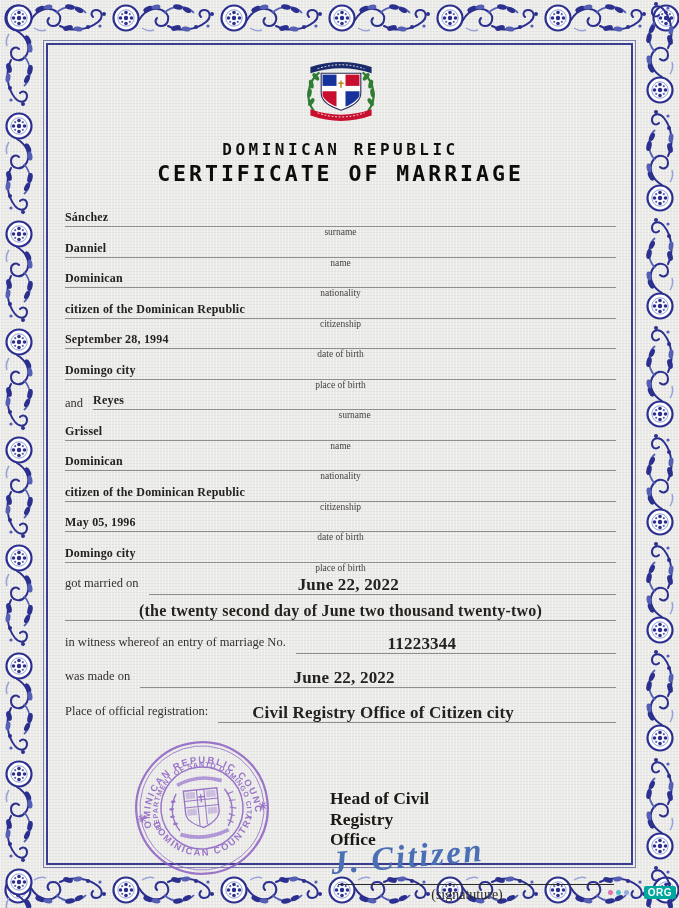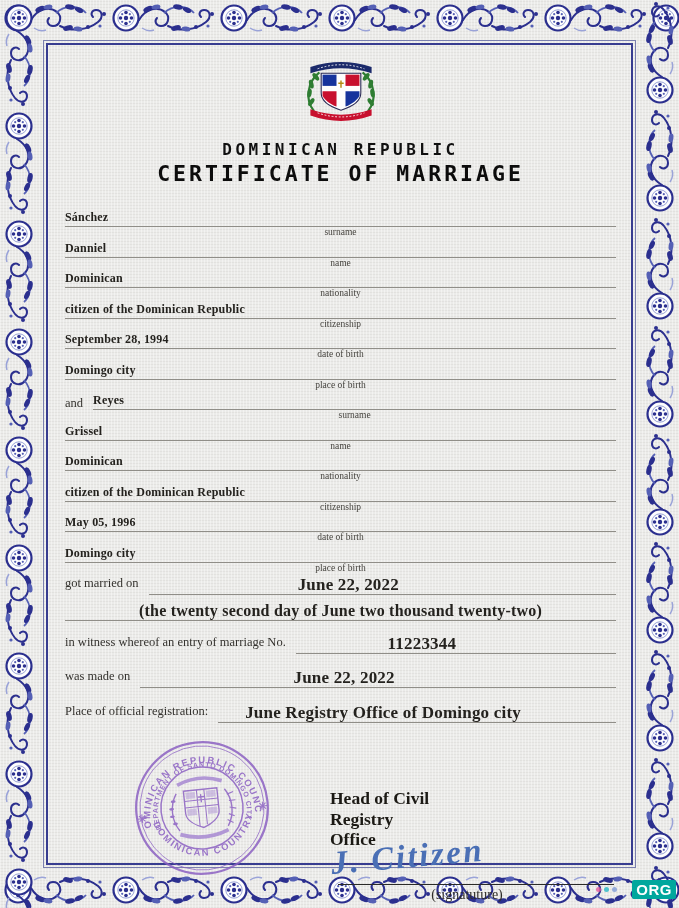--- a/index.html
+++ b/index.html
@@ -45,21 +45,21 @@
   .signoff{position:absolute;left:330px;top:788px;width:286px;z-index:4;display:flex;flex-direction:column;}
   .sig-title{font-size:17.5px;font-weight:700;line-height:1.18;color:#1b1914;width:112px;}
   .sig-area{flex:1;position:relative;height:64px;}
   .sig-script{position:absolute;left:-4px;top:-18px;}
   .sig-line{position:absolute;left:8px;top:34px;right:2px;border-top:1.6px solid #2a2a28;}
   .sig-caption{position:absolute;left:8px;right:20px;top:37px;text-align:center;
     font-size:14px;color:#2e2c28;}
   .watermark{position:absolute;right:3px;bottom:9px;z-index:6;display:flex;align-items:center;gap:3px;}
   .wm-dot{width:5px;height:5px;border-radius:50%;opacity:.8;}
   .wm-chip{background:var(--watermark-teal,#00a79d);color:#fff;
-    font-family:"Liberation Sans",sans-serif;font-size:15px;font-weight:700;
+    font-family:"Liberation Sans",sans-serif;font-size:10px;font-weight:700;
     padding:1px 4px;border-radius:2px;letter-spacing:.5px;margin-left:12px;}
 </style>
 </head>
 <body>
 
 <div class="page">
 
   <div class="bstrip b-top"><svg width="679" height="36">
         <g transform="translate(0,0)">
           <circle cx="18" cy="18" r="12.5" fill="#fdfdfd" stroke="#2b2f8e" stroke-width="2.2"></circle>
@@ -1024,21 +1024,21 @@
         <div class="lline"><span class="lval shift">11223344</span></div>
       </div>
 
       <div class="lrow h35">
         <span class="llabel">was made on</span>
         <div class="lline"><span class="lval shift">June 22, 2022</span></div>
       </div>
 
       <div class="lrow h35">
         <span class="llabel">Place of official registration:</span>
-        <div class="lline"><span class="lval shift">June Registry Office of Domingo city</span></div>
+        <div class="lline"><span class="lval shift">Civil Registry Office of Citizen city</span></div>
       </div>
 
     </div>
   </div>
 
   <svg class="stamp" width="168" height="168" viewBox="0 0 180 180">
     <defs>
       <path id="p-outer" d="M 34,104 A 56.3,56.3 0 1 1 146,104" fill="none"></path>
       <path id="p-inner" d="M 44,106 A 47.6,47.6 0 1 1 136,106" fill="none"></path>
       <path id="p-bottom" d="M 36,100 A 56,56 0 0 0 144,100" fill="none"></path>

